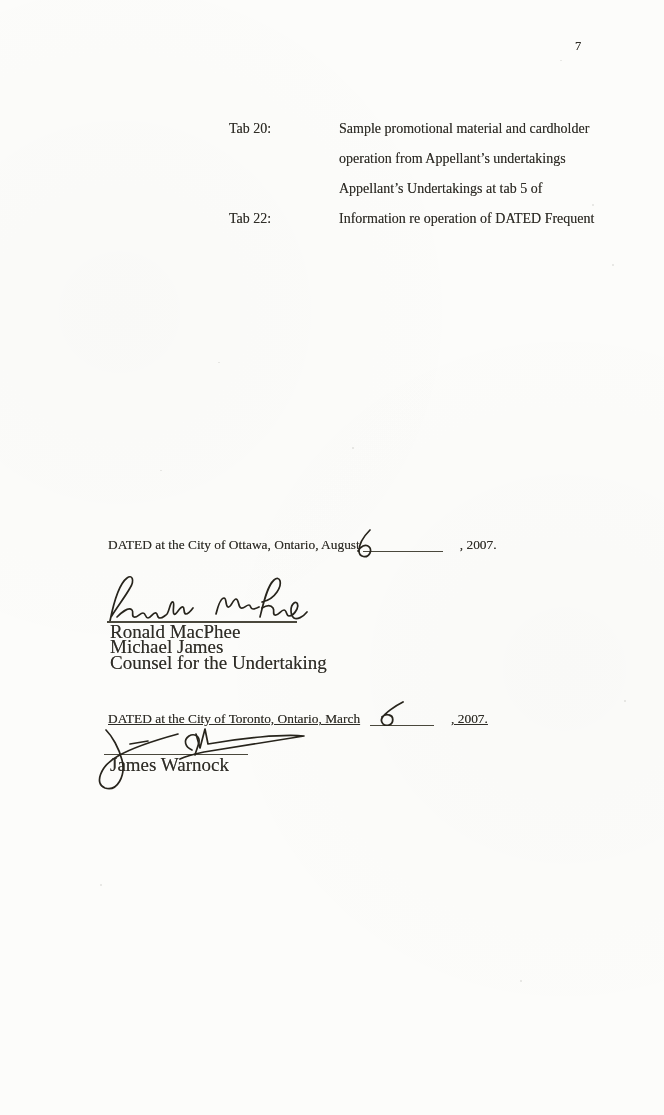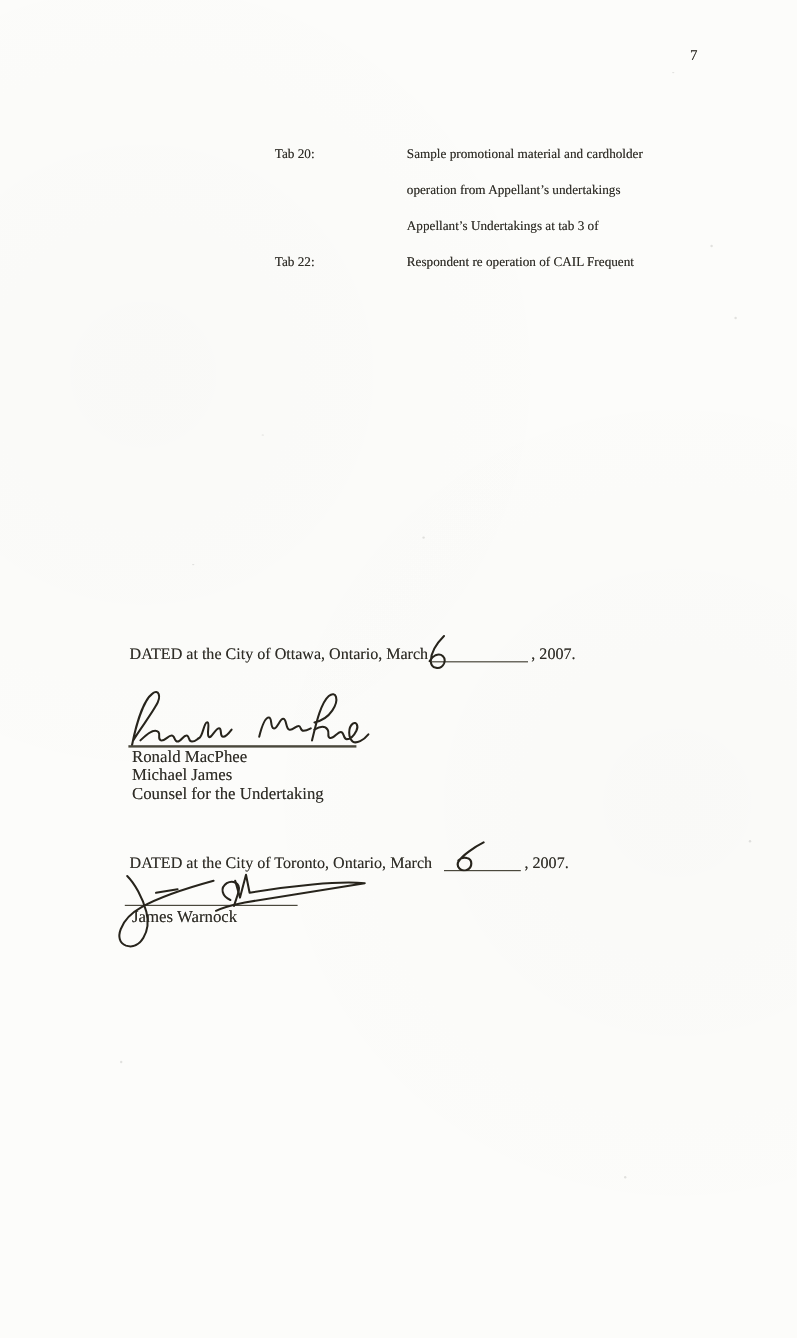--- a/index.html
+++ b/index.html
@@ -30,45 +30,45 @@
   .page-number {
     position: absolute;
     left: 575px; top: 39px;
     font-size: 12.5px;
   }
 
   
   .tab-block {
     position: absolute;
     left: 229px; top: 114px;
-    font-size: 11px;
+    font-size: 14px;
   }
   .tab-line { height: 30px; line-height: 30px; white-space: nowrap; }
   .tab-label { display: inline-block; width: 110px; vertical-align: top; }
   .tab-desc  { display: inline-block; vertical-align: top; }
 
   
   .dated {
     position: absolute;
     left: 108px;
     font-size: 13.4px;
     white-space: nowrap;
     line-height: 17px;
   }
   .dated-ottawa  { top: 536px; }
-  .dated-toronto { top: 710px; }
+  .dated-toronto { top: 710px; text-decoration: underline; }
   .blank {
     display: inline-block;
     height: 14px;
     border-bottom: 1.4px solid var(--line);
     vertical-align: -3px;
   }
   .blank-ottawa  { width: 80px; margin-left: 3px; }
   .blank-toronto { width: 64px; margin-left: 10px; }
-  .dated-suffix { margin-left: 3px; }
+  .dated-suffix { margin-left: 17px; }
 
   .six {
     position: absolute;
     color: var(--signature_ink);
   }
   .six svg { width: 100%; height: 100%; }
   .six-ottawa  { left: 246px; top: -8px;  width: 21px; height: 30px; }
   .six-toronto { left: 269px; top: -10px; width: 28px; height: 26px; }
 
   
@@ -88,21 +88,21 @@
     position: absolute;
     background: var(--line);
     z-index: 1;
   }
   .sig-line-1 { left: 107px; top: 621px; width: 190px; height: 1.5px; }
   .sig-line-2 { left: 104px; top: 754px; width: 144px; height: 1.3px; }
 
   .name-block {
     position: absolute;
     left: 110px;
-    font-size: 14px;
+    font-size: 19px;
     line-height: 15.4px;
     z-index: 2;
   }
   .name-block-1 { top: 624px; }
   .name-block-2 { top: 757px; }
 
   
   .speck {
     position: absolute;
     border-radius: 50%;
@@ -117,29 +117,29 @@
   <div class="page-number txt">7</div>
 
   <div class="tab-block txt">
     <div class="tab-line">
       <span class="tab-label">Tab 20:</span><span class="tab-desc">Sample promotional material and cardholder</span>
     </div>
     <div class="tab-line">
       <span class="tab-label"></span><span class="tab-desc">operation from Appellant’s undertakings</span>
     </div>
     <div class="tab-line">
-      <span class="tab-label"></span><span class="tab-desc">Appellant’s Undertakings at tab 3 of</span>
+      <span class="tab-label"></span><span class="tab-desc">Appellant’s Undertakings at tab 5 of</span>
     </div>
     <div class="tab-line">
-      <span class="tab-label">Tab 22:</span><span class="tab-desc">Respondent re operation of CAIL Frequent</span>
+      <span class="tab-label">Tab 22:</span><span class="tab-desc">Information re operation of DATED Frequent</span>
     </div>
   </div>
 
   <div class="dated dated-ottawa txt">
-    <span>DATED at the City of Ottawa, Ontario, March</span><span class="blank blank-ottawa"></span><span class="dated-suffix">, 2007.</span>
+    <span>DATED at the City of Ottawa, Ontario, August</span><span class="blank blank-ottawa"></span><span class="dated-suffix">, 2007.</span>
     <span class="six six-ottawa" title="">
       <svg viewBox="0 0 21 30">
           <path d="M16,2 C10,8 5,16 5,23 c0,6 8,8 11,2 c2,-5 -2,-9 -7,-7 c-2,1 -4,3 -5,5" fill="none" stroke="currentColor" stroke-width="1.7" stroke-linecap="round"></path>
         </svg>
     </span>
   </div>
 
   <div class="sig sig-ronald">
     <svg viewBox="0 0 200 52">
       <path d="M6,47 C9,32 15,10 23,4 c5,-4 8,2 3,10 c-5,9 -13,19 -19,29"></path>

